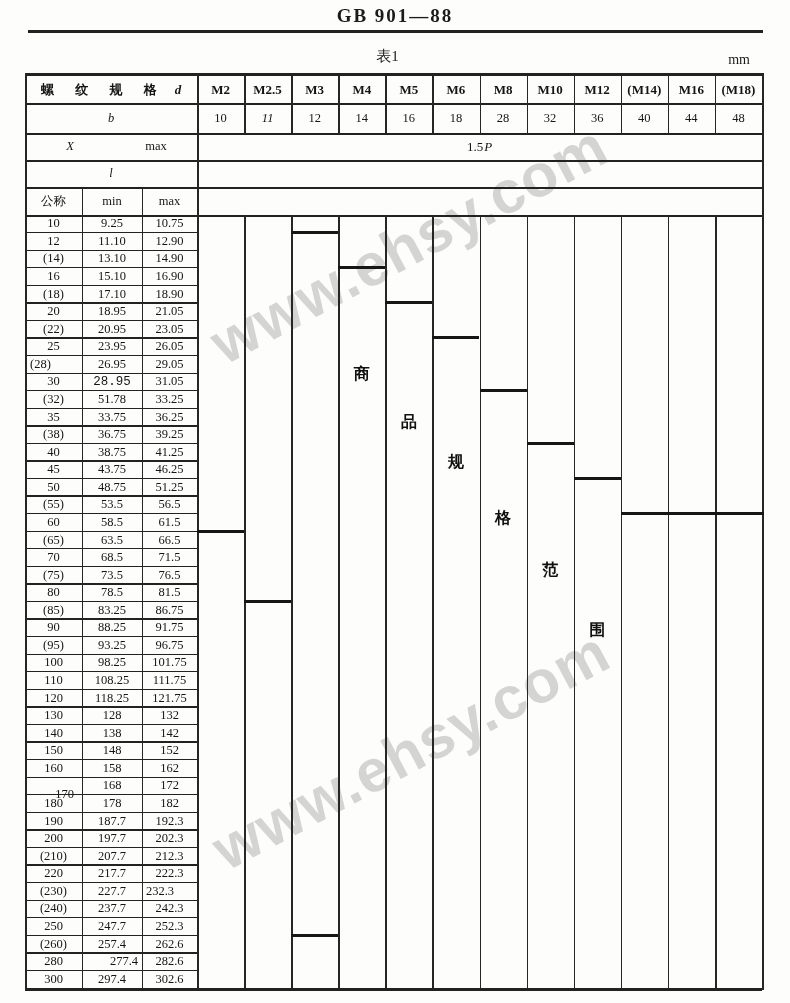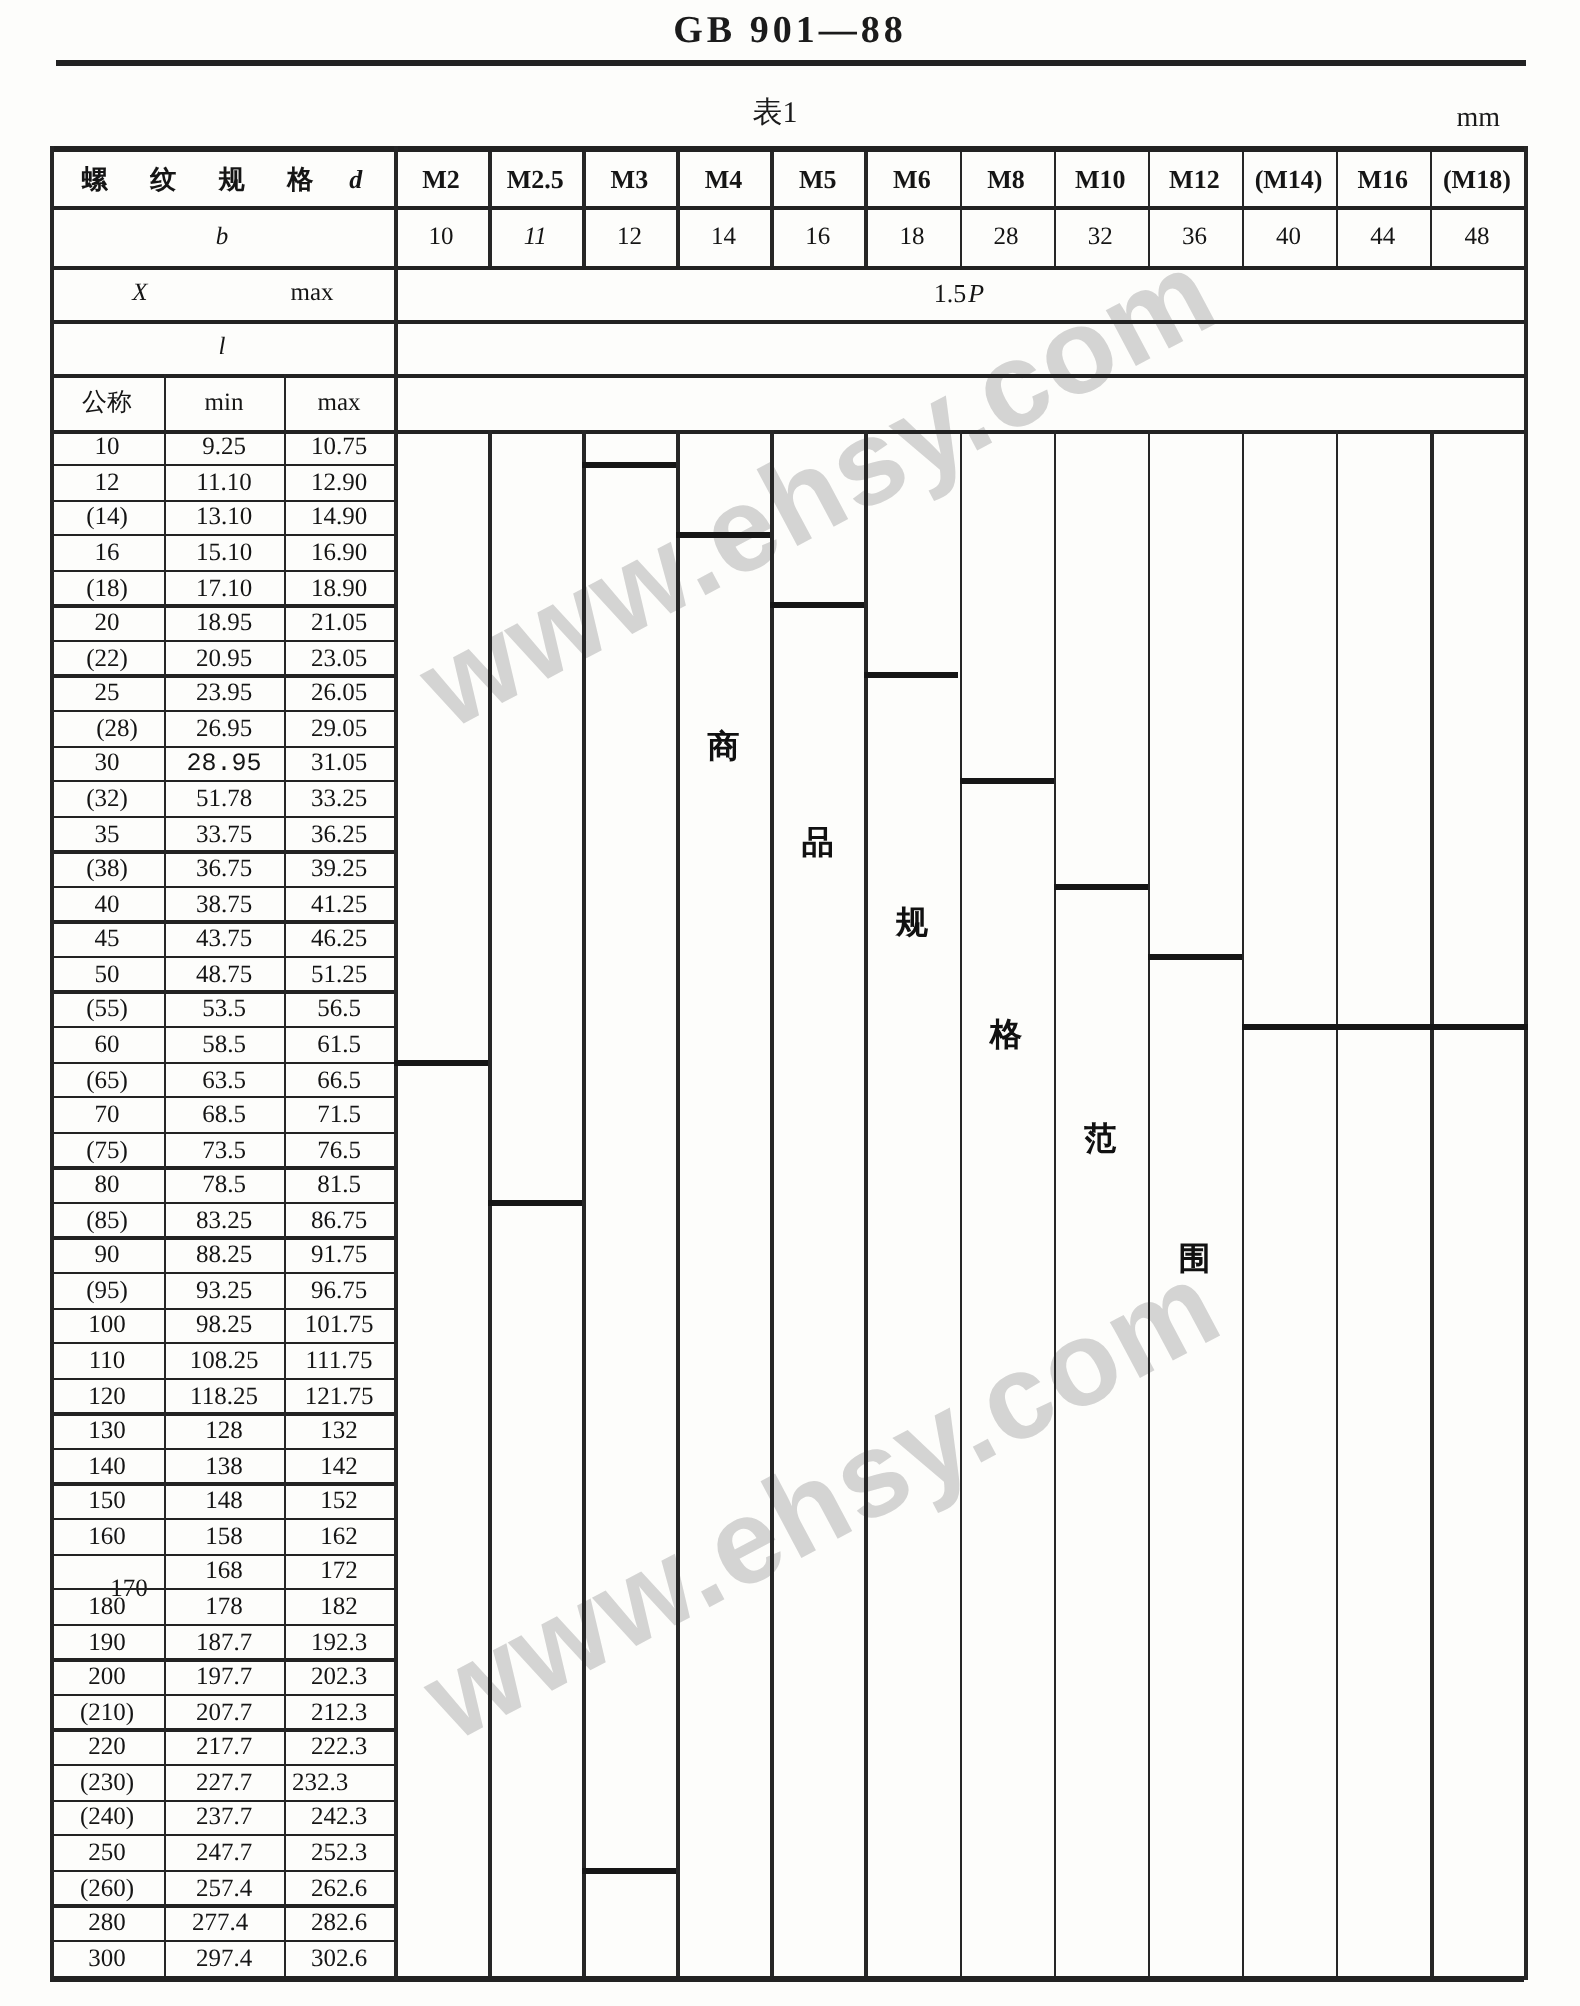--- a/index.html
+++ b/index.html
@@ -111,21 +111,21 @@
 <div class="cell" style="left: 142px; top: 302.841px; width: 55px; height: 17.5682px;">21.05</div>
 <div class="hline" style="left: 25px; top: 302.241px; width: 172px; height: 1.3px;"></div>
 <div class="cell" style="left: 25px; top: 320.409px; width: 57px; height: 17.5682px;">(22)</div>
 <div class="cell" style="left: 82px; top: 320.409px; width: 60px; height: 17.5682px;">20.95</div>
 <div class="cell" style="left: 142px; top: 320.409px; width: 55px; height: 17.5682px;">23.05</div>
 <div class="hline" style="left: 25px; top: 319.809px; width: 172px; height: 1.3px;"></div>
 <div class="cell" style="left: 25px; top: 337.977px; width: 57px; height: 17.5682px;">25</div>
 <div class="cell" style="left: 82px; top: 337.977px; width: 60px; height: 17.5682px;">23.95</div>
 <div class="cell" style="left: 142px; top: 337.977px; width: 55px; height: 17.5682px;">26.05</div>
 <div class="hline" style="left: 25px; top: 337.377px; width: 172px; height: 1.3px;"></div>
-<div class="cell" style="left: 30px; top: 355.545px; width: 57px; height: 17.5682px;">(28)</div>
+<div class="cell" style="left: 12px; top: 355.545px; width: 57px; height: 17.5682px;">(28)</div>
 <div class="cell" style="left: 82px; top: 355.545px; width: 60px; height: 17.5682px;">26.95</div>
 <div class="cell" style="left: 142px; top: 355.545px; width: 55px; height: 17.5682px;">29.05</div>
 <div class="hline" style="left: 25px; top: 354.945px; width: 172px; height: 1.3px;"></div>
 <div class="cell" style="left: 25px; top: 373.114px; width: 57px; height: 17.5682px;">30</div>
 <div class="cell" style="left: 82px; top: 373.114px; width: 60px; height: 17.5682px; font-family: Liberation Mono, monospace;">28.95</div>
 <div class="cell" style="left: 142px; top: 373.114px; width: 55px; height: 17.5682px;">31.05</div>
 <div class="hline" style="left: 25px; top: 372.514px; width: 172px; height: 1.3px;"></div>
 <div class="cell" style="left: 25px; top: 390.682px; width: 57px; height: 17.5682px;">(32)</div>
 <div class="cell" style="left: 82px; top: 390.682px; width: 60px; height: 17.5682px;">51.78</div>
 <div class="cell" style="left: 142px; top: 390.682px; width: 55px; height: 17.5682px;">33.25</div>
@@ -248,21 +248,21 @@
 <div class="hline" style="left: 25px; top: 899.559px; width: 172px; height: 1.3px;"></div>
 <div class="cell" style="left: 25px; top: 917.727px; width: 57px; height: 17.5682px;">250</div>
 <div class="cell" style="left: 82px; top: 917.727px; width: 60px; height: 17.5682px;">247.7</div>
 <div class="cell" style="left: 142px; top: 917.727px; width: 55px; height: 17.5682px;">252.3</div>
 <div class="hline" style="left: 25px; top: 917.127px; width: 172px; height: 1.3px;"></div>
 <div class="cell" style="left: 25px; top: 935.295px; width: 57px; height: 17.5682px;">(260)</div>
 <div class="cell" style="left: 82px; top: 935.295px; width: 60px; height: 17.5682px;">257.4</div>
 <div class="cell" style="left: 142px; top: 935.295px; width: 55px; height: 17.5682px;">262.6</div>
 <div class="hline" style="left: 25px; top: 934.695px; width: 172px; height: 1.3px;"></div>
 <div class="cell" style="left: 25px; top: 952.864px; width: 57px; height: 17.5682px;">280</div>
-<div class="cell" style="left: 64px; top: 952.864px; width: 60px; height: 17.5682px; padding-left: 16px;">277.4</div>
+<div class="cell" style="left: 78px; top: 952.864px; width: 60px; height: 17.5682px; padding-left: 16px;">277.4</div>
 <div class="cell" style="left: 142px; top: 952.864px; width: 55px; height: 17.5682px;">282.6</div>
 <div class="hline" style="left: 25px; top: 952.264px; width: 172px; height: 1.3px;"></div>
 <div class="cell" style="left: 25px; top: 970.432px; width: 57px; height: 17.5682px;">300</div>
 <div class="cell" style="left: 82px; top: 970.432px; width: 60px; height: 17.5682px;">297.4</div>
 <div class="cell" style="left: 142px; top: 970.432px; width: 55px; height: 17.5682px;">302.6</div>
 <div class="hline" style="left: 25px; top: 969.832px; width: 172px; height: 1.3px;"></div>
 <div class="hline" style="left: 25px; top: 73px; width: 737px; height: 2.5px;"></div>
 <div class="hline" style="left: 25px; top: 103px; width: 737px; height: 1.5px;"></div>
 <div class="hline" style="left: 25px; top: 133px; width: 737px; height: 1.7px;"></div>
 <div class="hline" style="left: 25px; top: 160px; width: 737px; height: 1.5px;"></div>

